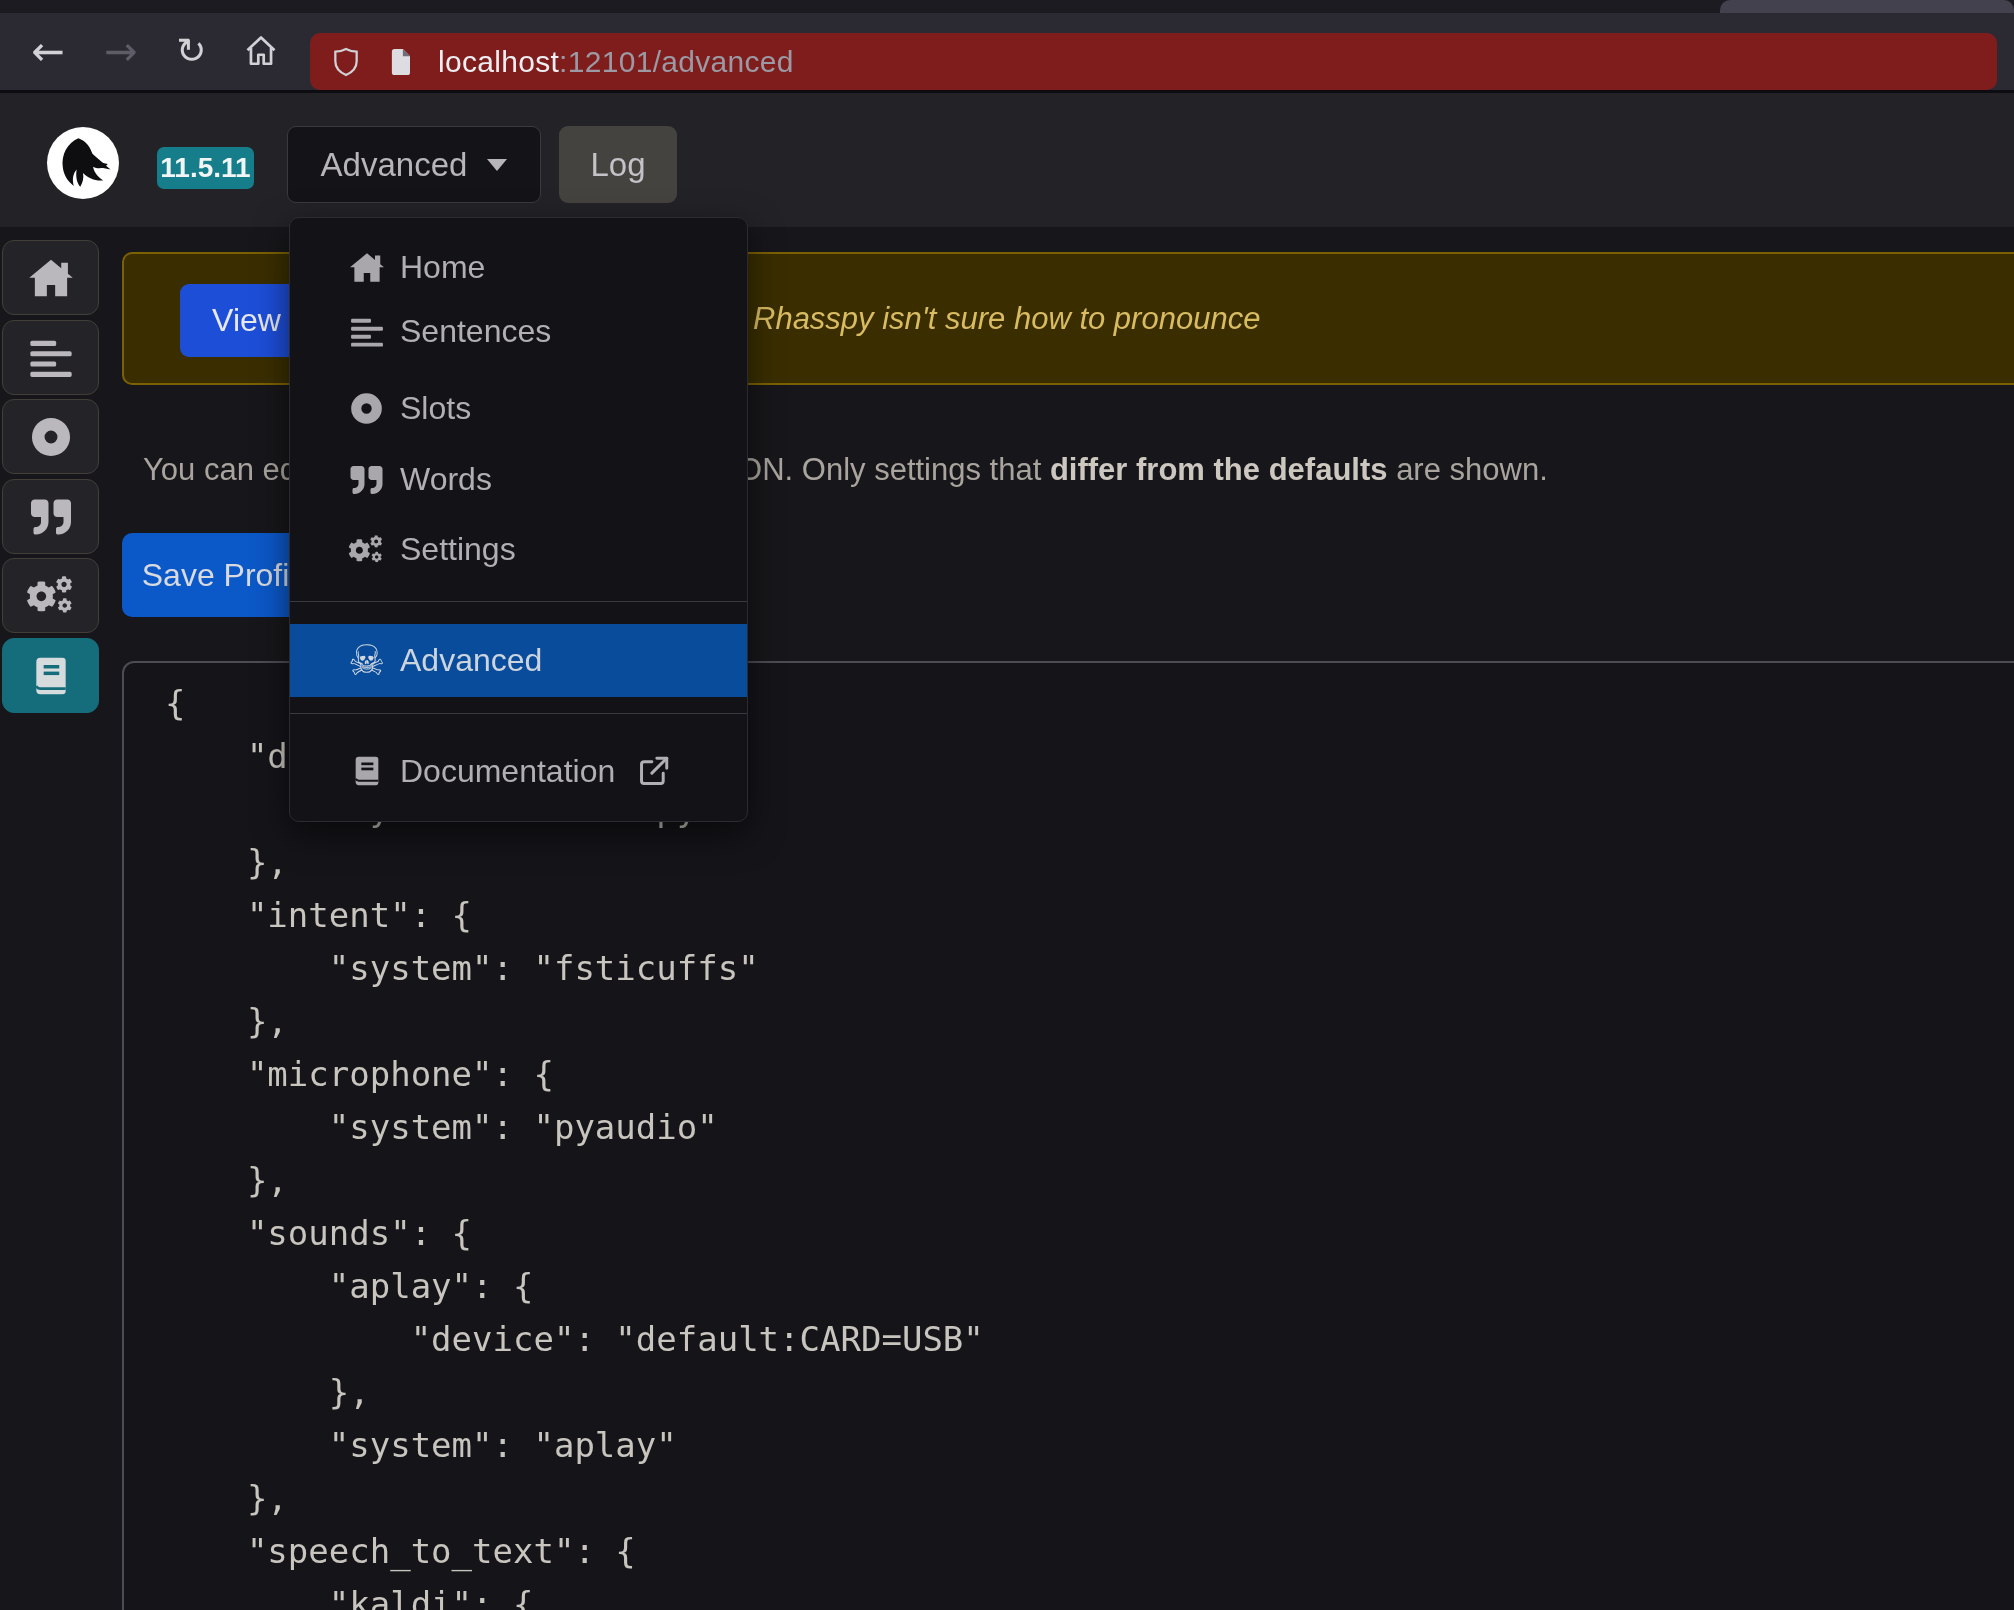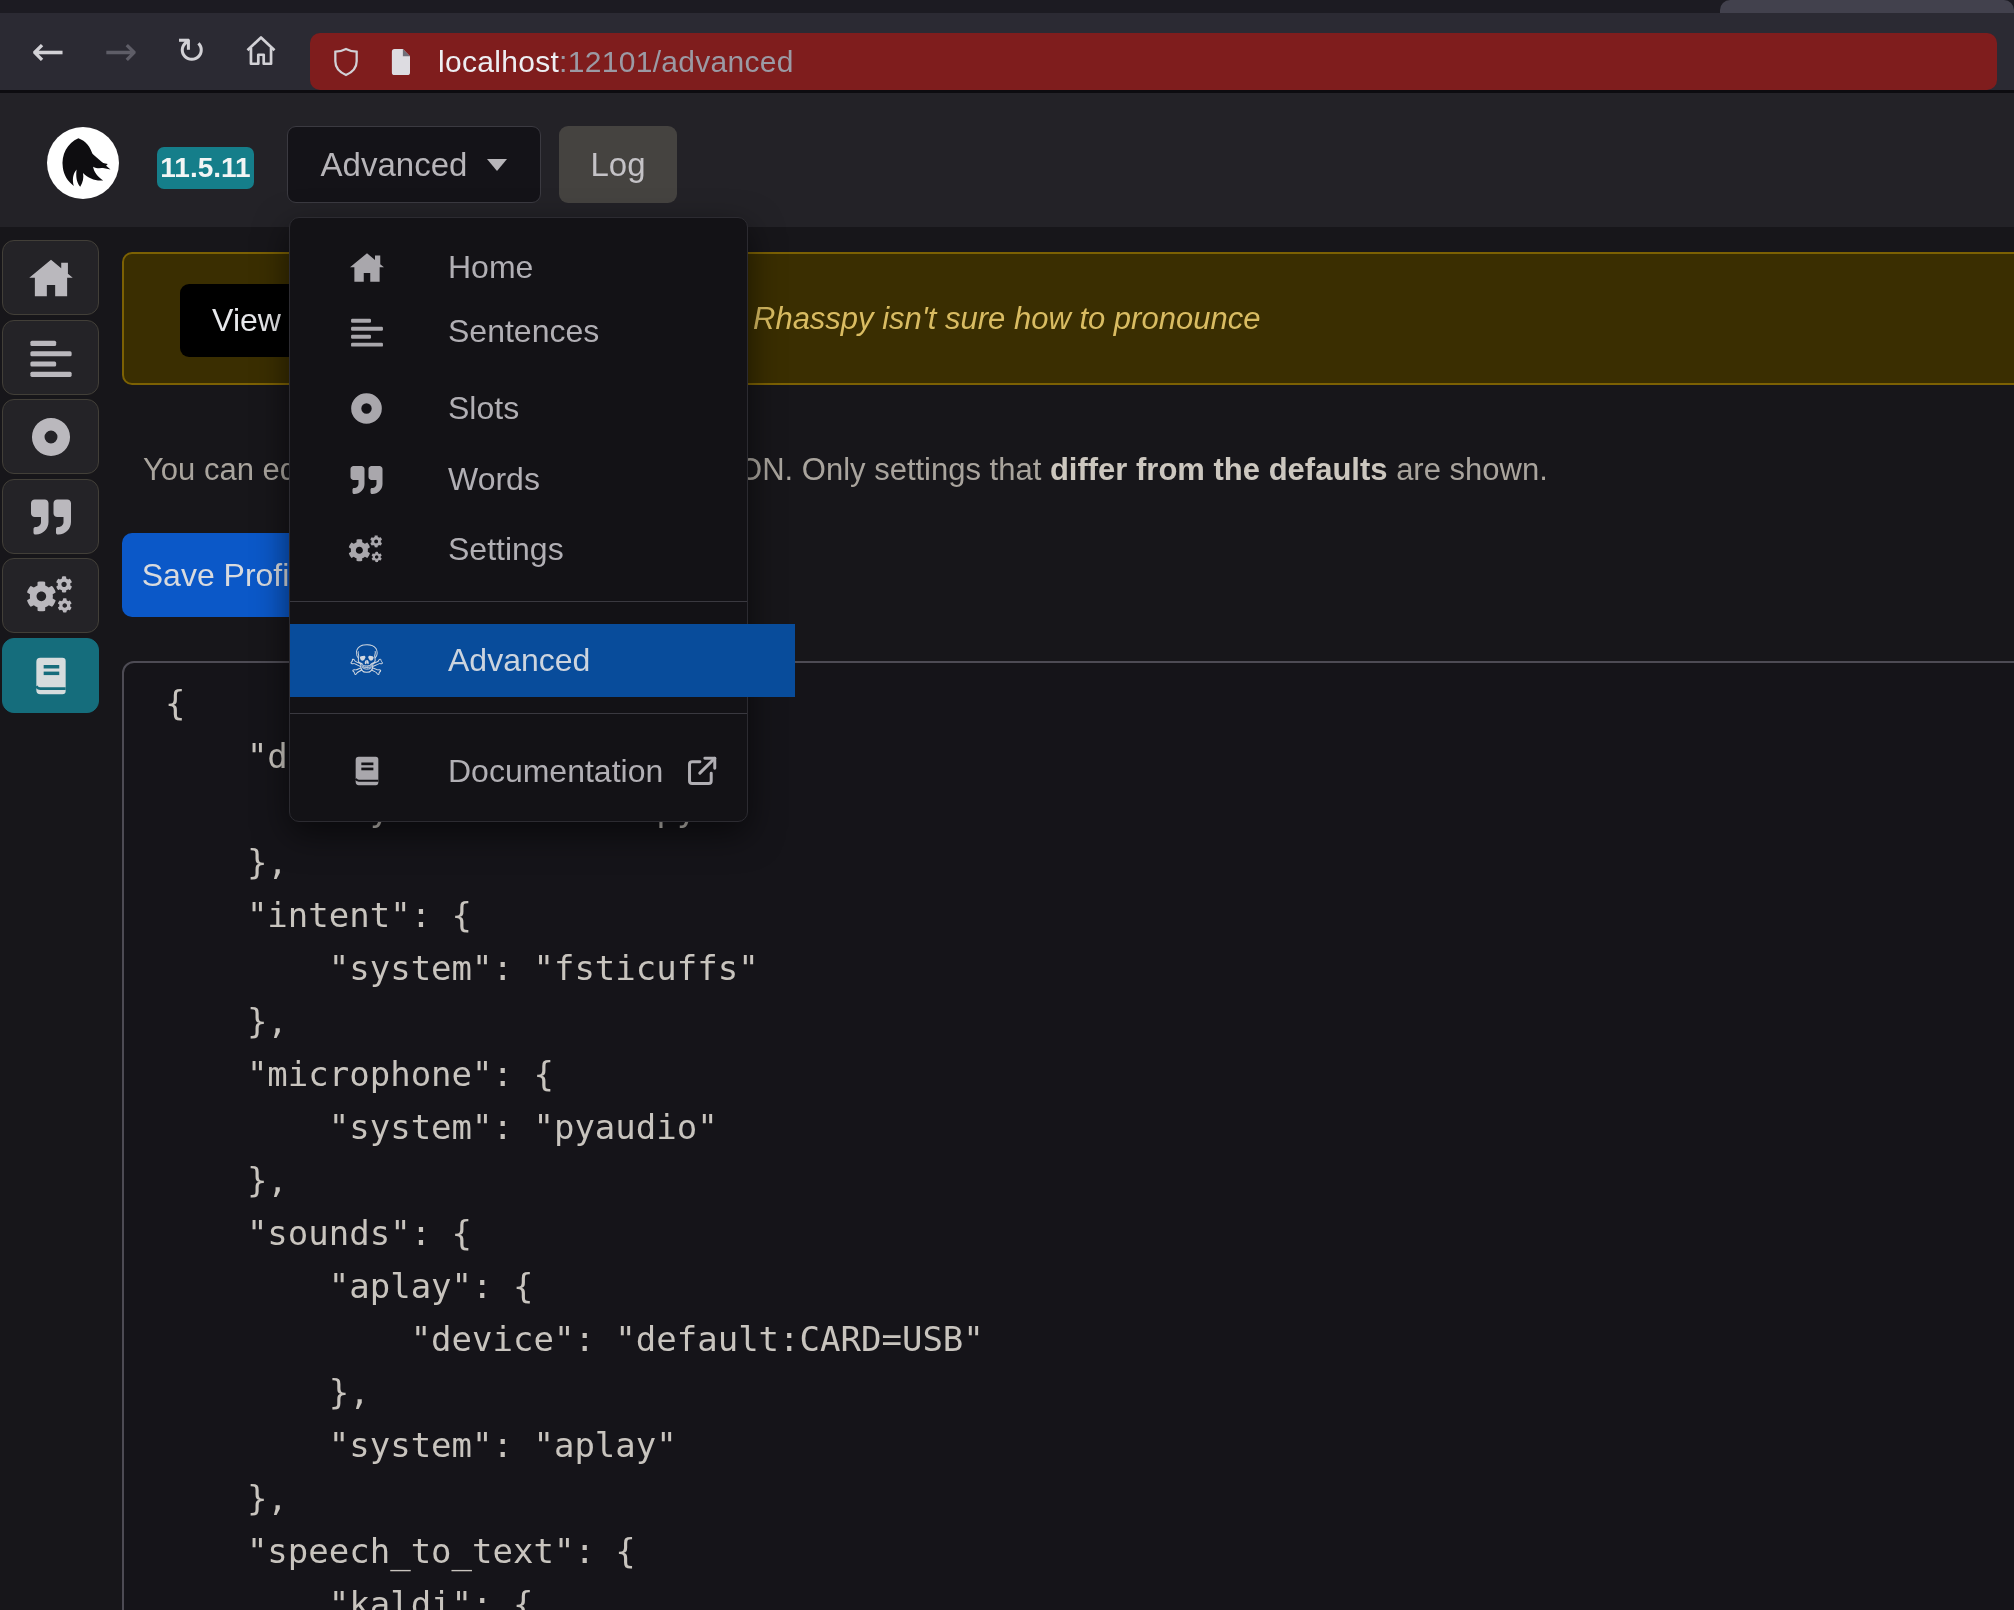--- a/index.html
+++ b/index.html
@@ -31,37 +31,37 @@
          border-top:12px solid #b7b5b9;margin-left:20px;}
   .log-tab{position:absolute;left:559px;top:33px;width:118px;height:77px;background:#454340;border-radius:9px;
            display:flex;align-items:center;justify-content:center;color:#c4c2c6;font-size:33px;}
   
   .side-tile{position:absolute;left:2px;width:97px;height:75px;background:#242327;border:1px solid #423f38;
              border-radius:12px;display:flex;align-items:center;justify-content:center;color:#bab8bd;box-sizing:border-box;}
   .side-tile.active{background:#156d7c;border-color:#156d7c;color:#d6dcdd;--stripe:#156d7c;}
   
   .warn{position:absolute;left:122px;top:252px;width:1920px;height:133px;background:#3a2e01;
         border:2px solid #7c6103;border-radius:10px;box-sizing:border-box;}
-  .view-btn{position:absolute;left:56px;top:30px;width:133px;height:73px;background:#000000;border-radius:9px;
+  .view-btn{position:absolute;left:56px;top:30px;width:133px;height:73px;background:#1d4ed8;border-radius:9px;
             color:#e8e9ec;font-size:32px;display:flex;align-items:center;justify-content:center;}
   .warn-msg{position:absolute;left:629px;top:50%;transform:translateY(-50%);color:#d9bc62;font-size:31px;white-space:nowrap;font-style:italic;}
   
   .intro{position:absolute;left:143px;top:452px;font-size:31px;color:#a9a49d;white-space:nowrap;}
   .intro b{color:#ccc7bf;}
   .save-btn{position:absolute;left:122px;top:533px;width:212px;height:84px;background:#0b58c8;border-radius:10px;
             color:#d8dade;font-size:32px;display:flex;align-items:center;justify-content:center;white-space:nowrap;}
   
   .codebox{position:absolute;left:122px;top:661px;width:1950px;height:1040px;background:#151419;
            border:2px solid #4d4b54;border-radius:12px;box-sizing:border-box;padding:14px 0 0 41px;
            font-family:"DejaVu Sans Mono",monospace;font-size:34px;color:#c8c4be;}
   .code-line{height:53px;line-height:53px;white-space:pre;}
   
   .dropdown{position:absolute;left:289px;top:217px;width:459px;height:605px;background:#131216;
             border:1px solid #2c2b31;border-radius:10px;box-shadow:0 12px 34px rgba(0,0,0,.55);z-index:100;box-sizing:border-box;}
-  .mi{position:absolute;left:0;width:100%;height:71px;display:flex;align-items:center;color:#b1afb4;font-size:32px;padding-left:48px;}
+  .mi{position:absolute;left:0;width:100%;height:71px;display:flex;align-items:center;color:#b1afb4;font-size:32px;}
   .mi .mic{position:absolute;left:58px;width:37px;height:37px;display:flex;align-items:center;justify-content:center;color:#a9a7ac;}
   .mi .mlabel{margin-left:110px;white-space:nowrap;}
   .mi.active{background:#084c9b;color:#ccd4de;}
   .mi.active .mic{color:#d2d8e0;}
   .mdivider{position:absolute;left:0;width:100%;height:0;border-top:1px solid #3a3940;}
   .skull-glyph{font-family:"DejaVu Sans",sans-serif;font-size:42px;line-height:1;}
   .ext{margin-left:22px;width:34px;height:34px;color:#b1afb4;}
   .ic{display:block;}
 </style>
 </head>

